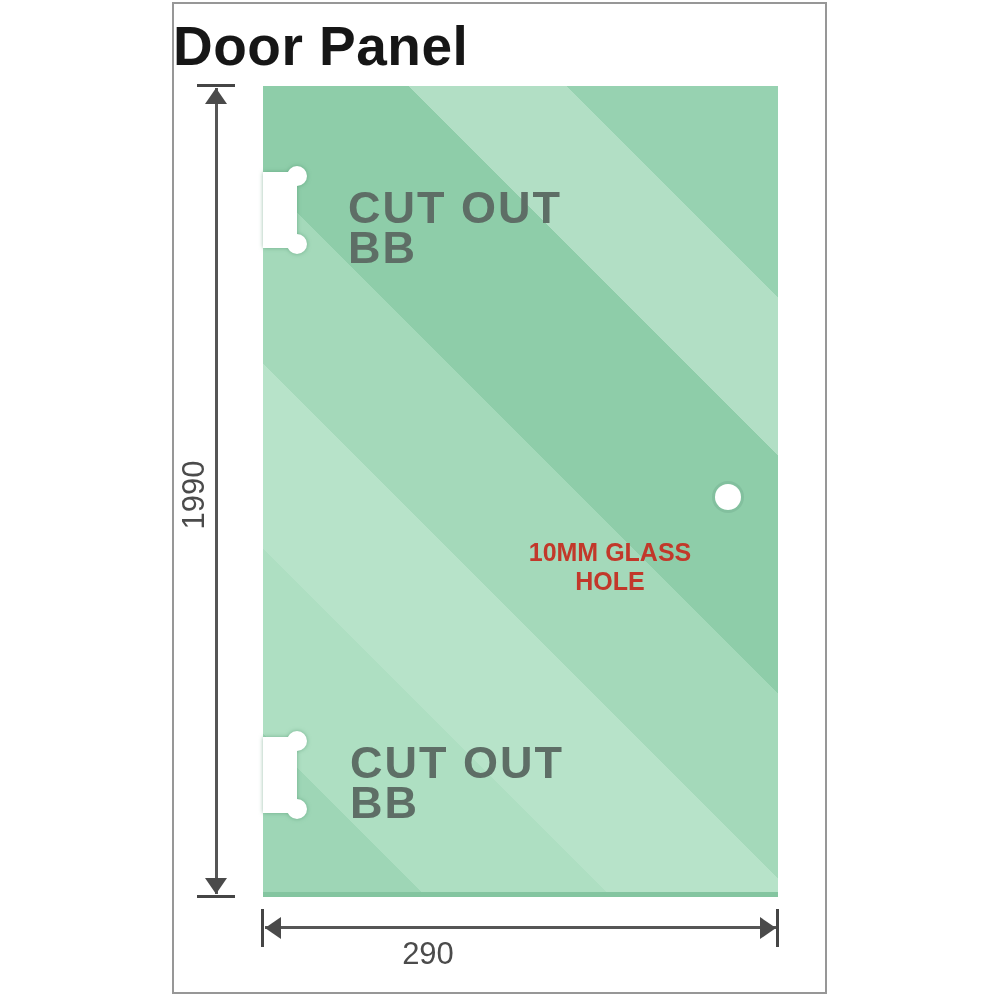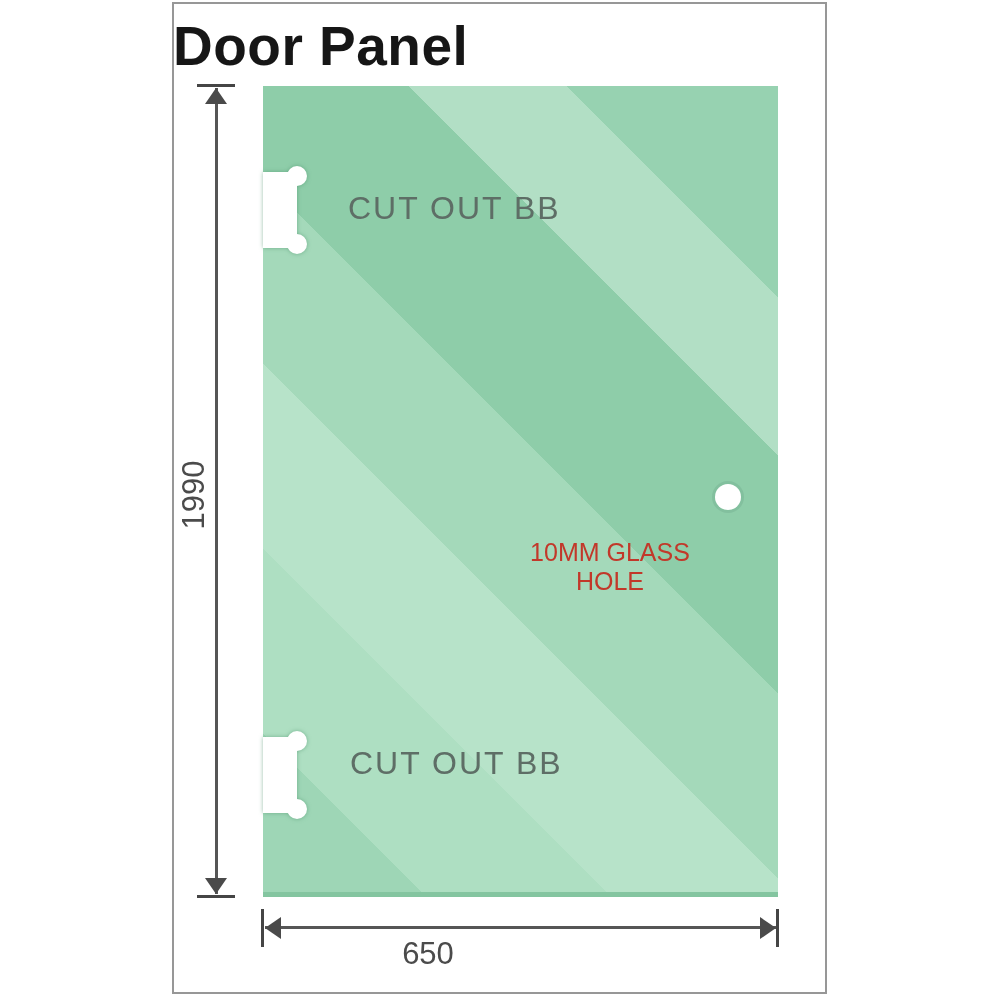--- a/index.html
+++ b/index.html
@@ -38,33 +38,33 @@
     background:#ffffff; border-radius:0 3px 3px 0; }
   .cutout .circ { position:absolute; left:24px; width:20px; height:20px;
     border-radius:50%; background:#ffffff; }
   .cutout .c1 { top:4px; }
   .cutout .c2 { top:72px; }
   .cutout-top { top:76px; }
   .cutout-bottom { top:641px; }
 
   .cutout-label {
     position:absolute; width:260px; height:40px; line-height:40px;
-    font-size:32px; font-weight:400; letter-spacing:2px; color:#5e6e66;
+    font-size:45px; font-weight:700; letter-spacing:2px; color:#5e6e66;
   }
   .cutout-label-top { left:85px; top:102px; }
   .cutout-label-bottom { left:87px; top:657px; }
 
   .glass-hole {
     position:absolute; left:452px; top:398px; width:26px; height:26px;
     background:#ffffff; border-radius:50%;
     box-shadow:0 0 0 3px rgba(125,185,152,0.65);
   }
   .hole-label {
     position:absolute; left:247px; top:452px; width:200px;
-    text-align:center; font-size:25px; font-weight:400; color:#c2382a;
+    text-align:center; font-size:25px; font-weight:700; color:#c2382a;
   }
 
   
   .dim { position:absolute; background:#565656; }
   .tick-h { height:3px; background:#454545; }
   .tick-v { width:3px;  background:#454545; }
   .arrow { position:absolute; width:0; height:0; }
   .arrow-up    { border-left:11px solid transparent; border-right:11px solid transparent; border-bottom:16px solid #4a4a4a; }
   .arrow-down  { border-left:11px solid transparent; border-right:11px solid transparent; border-top:16px solid #4a4a4a; }
   .arrow-left  { border-top:11px solid transparent; border-bottom:11px solid transparent; border-right:16px solid #4a4a4a; }
@@ -114,16 +114,16 @@
     <div class="arrow arrow-down" style="left:205px; top:878px;"></div>
     <div class="dim-label dim-label-height">1990</div>
   </div>
 
   <div>
     <div class="dim tick-v" style="left:261px; top:909px; height:38px;"></div>
     <div class="dim tick-v" style="left:776px; top:909px; height:38px;"></div>
     <div class="dim" style="left:265px; top:926px; width:511px; height:3px;"></div>
     <div class="arrow arrow-left" style="left:265px; top:917px;"></div>
     <div class="arrow arrow-right" style="left:760px; top:917px;"></div>
-    <div class="dim-label dim-label-width">650</div>
+    <div class="dim-label dim-label-width">290</div>
   </div>
 
 </div>
 
 </body></html>

